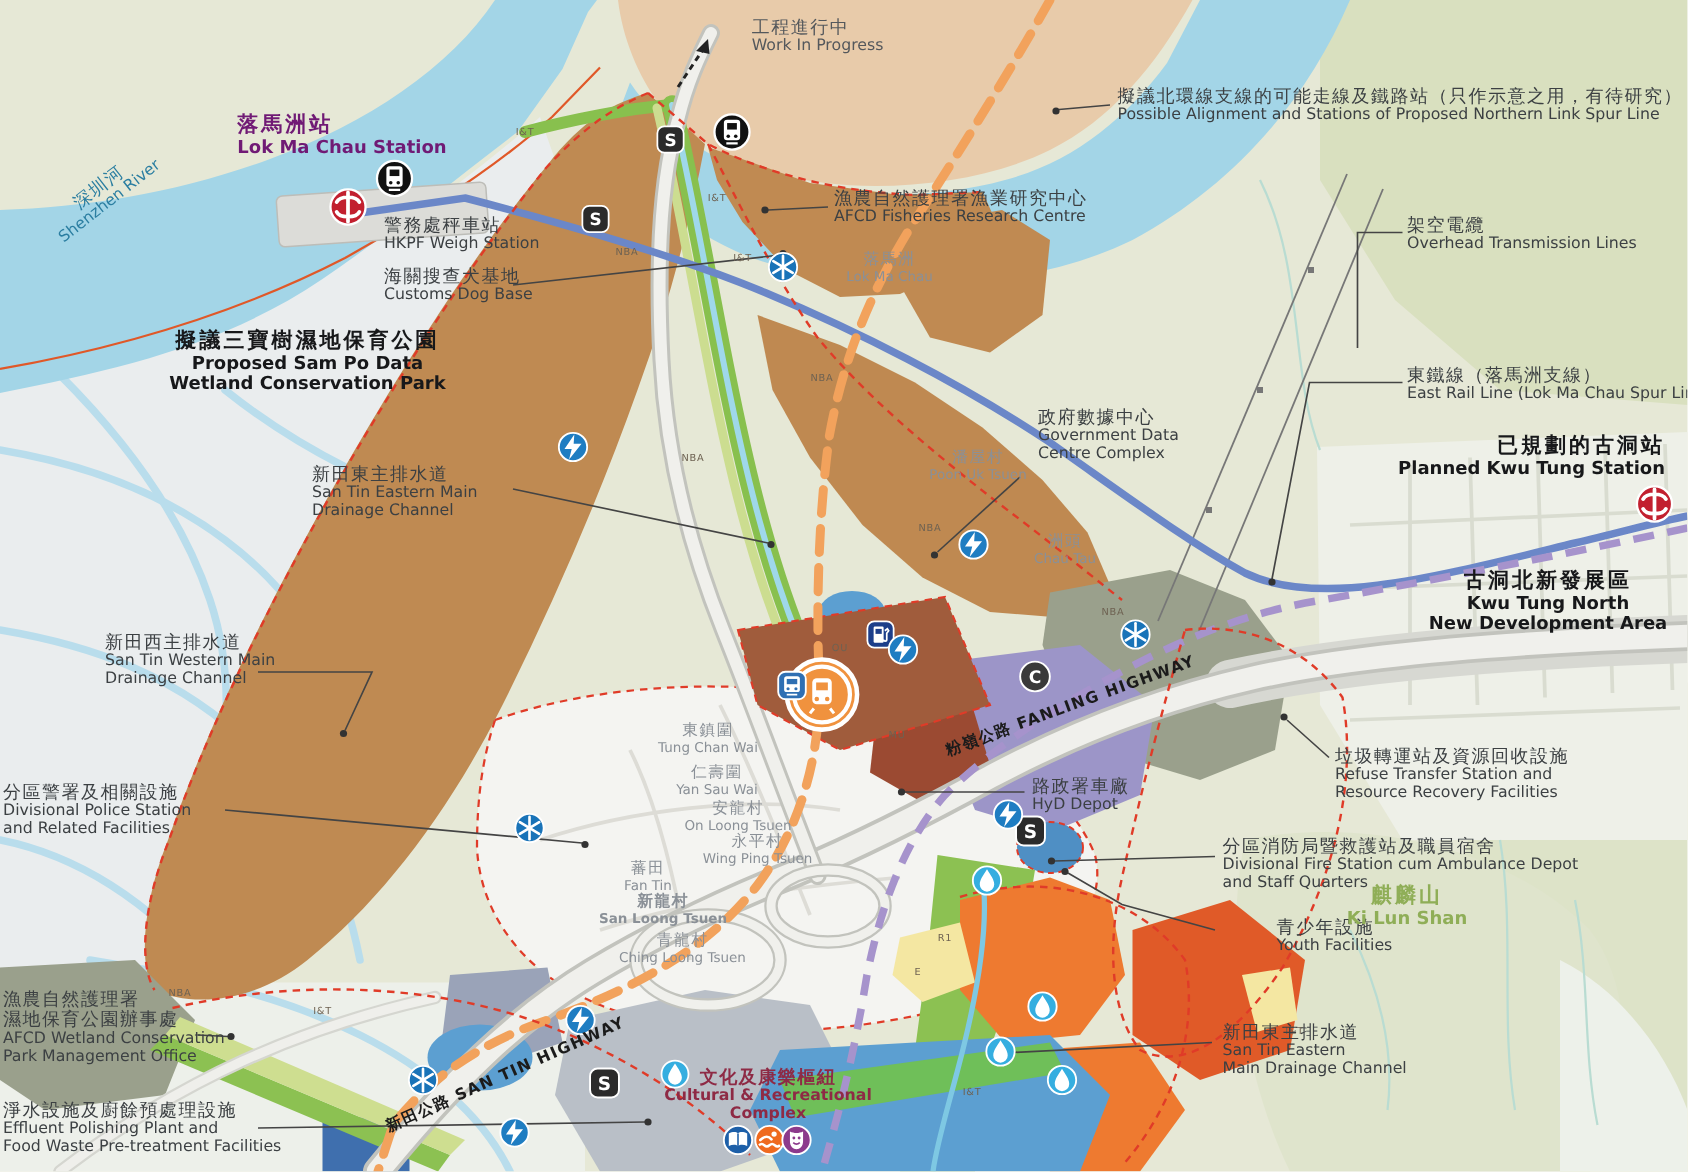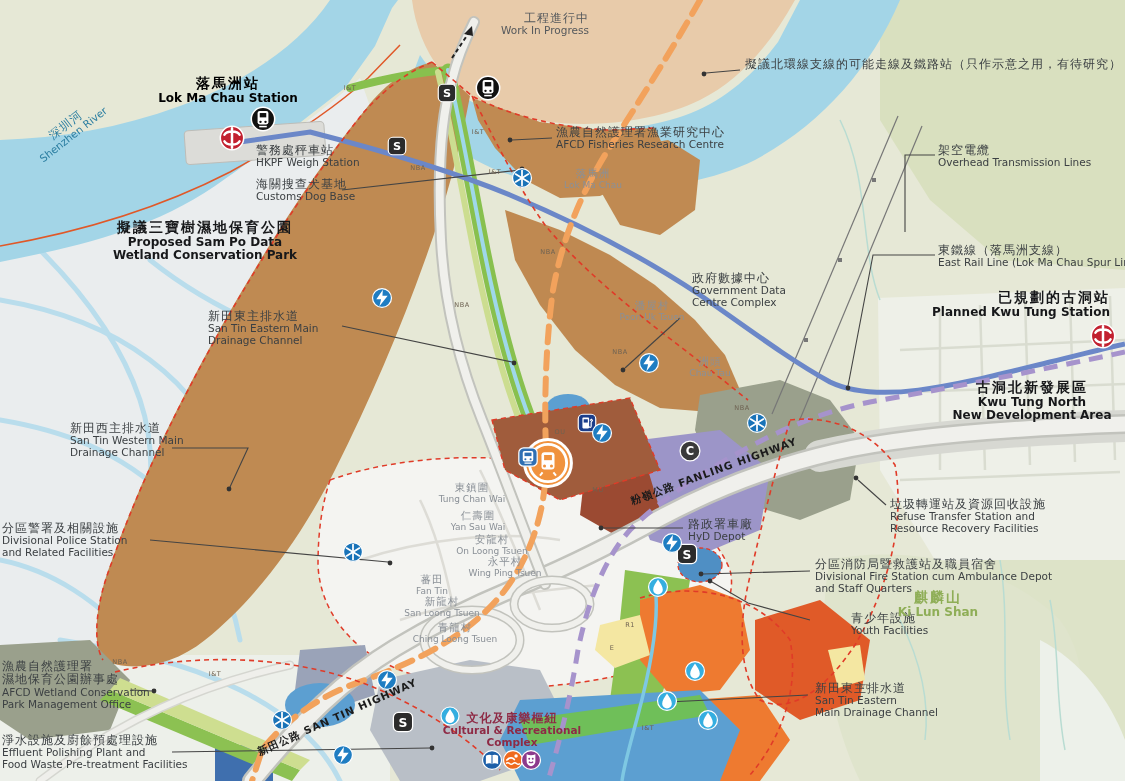--- a/index.html
+++ b/index.html
@@ -370,28 +370,29 @@
       <span class="pcode" style="left: 598px; top: 490px;">MU</span>
       <span class="pcode" style="left: 560px; top: 432px;">OU</span>
       <span class="pcode" style="left: 630px; top: 625px;">R1</span>
       <span class="pcode" style="left: 612px; top: 648px;">E</span>
       <span class="pcode" style="left: 120px; top: 662px;">NBA</span>
       <span class="pcode" style="left: 215px; top: 674px;">I&amp;T</span>
       <span class="pcode" style="left: 648px; top: 728px;">I&amp;T</span>
       <span class="pcode" style="left: 863px; top: 687px;">I&amp;T</span>
     </div>
 <div class="labels">
-      <div class="map-label" style="left: 545px; top: 12px; color: rgb(84, 88, 92); text-align: right; transform: translateX(-50%); transform-origin: center top;">
+      <div class="map-label" style="left: 545px; top: 12px; color: rgb(84, 88, 92); text-align: left; transform: translateX(-50%); transform-origin: center top;">
         <span class="ln zh">工程進行中</span>
         <span class="ln en">Work In Progress</span>
       </div>
       <div class="map-label" style="left: 745px; top: 58px; color: rgb(60, 64, 67); text-align: left;">
         <span class="ln zh">擬議北環線支線的可能走線及鐵路站（只作示意之用，有待研究）</span>
-      </div>
-      <div class="map-label big" style="left: 228px; top: 76px; color: #000000; text-align: center; font-weight: bold; transform: translateX(-50%); transform-origin: center top;">
+        <span class="ln en">Possible Alignment and Stations of Proposed Northern Link Spur Line</span>
+      </div>
+      <div class="map-label big" style="left: 228px; top: 76px; color: #701a75; font-weight: bold; transform: translateX(-50%); transform-origin: center top;">
         <span class="ln zh">落馬洲站</span>
         <span class="ln en">Lok Ma Chau Station</span>
       </div>
       <div class="map-label" style="left: 62px; top: 120px; color: rgb(43, 126, 161); text-align: center; transform: translateX(-50%) rotate(-38deg); transform-origin: center top;">
         <span class="ln zh">深圳河</span>
         <span class="ln en">Shenzhen River</span>
       </div>
       <div class="map-label" style="left: 256px; top: 144px; color: rgb(60, 64, 67); text-align: left;">
         <span class="ln zh">警務處秤車站</span>
         <span class="ln en">HKPF Weigh Station</span>
@@ -496,21 +497,21 @@
         <span class="ln en">On Loong Tsuen</span>
       </div>
       <div class="map-label small" style="left: 505px; top: 556px; color: rgb(138, 144, 151); text-align: center; transform: translateX(-50%); transform-origin: center top;">
         <span class="ln zh">永平村</span>
         <span class="ln en">Wing Ping Tsuen</span>
       </div>
       <div class="map-label small" style="left: 432px; top: 574px; color: rgb(138, 144, 151); text-align: center; transform: translateX(-50%); transform-origin: center top;">
         <span class="ln zh">蕃田</span>
         <span class="ln en">Fan Tin</span>
       </div>
-      <div class="map-label small" style="left: 442px; top: 596px; color: rgb(138, 144, 151); text-align: center; transform: translateX(-50%); transform-origin: center top;">
+      <div class="map-label small" style="left: 442px; top: 596px; color: rgb(138, 144, 151); text-align: center; transform: translateX(-50%); transform-origin: center top; font-weight: bold;">
         <span class="ln zh">新龍村</span>
         <span class="ln en">San Loong Tsuen</span>
       </div>
       <div class="map-label small" style="left: 455px; top: 622px; color: rgb(138, 144, 151); text-align: center; transform: translateX(-50%); transform-origin: center top;">
         <span class="ln zh">青龍村</span>
         <span class="ln en">Ching Loong Tsuen</span>
       </div>
       <div class="map-label" style="left: 2px; top: 660px; color: rgb(60, 64, 67); text-align: left;">
         <span class="ln zh">漁農自然護理署</span>
         <span class="ln zh">濕地保育公園辦事處</span>

